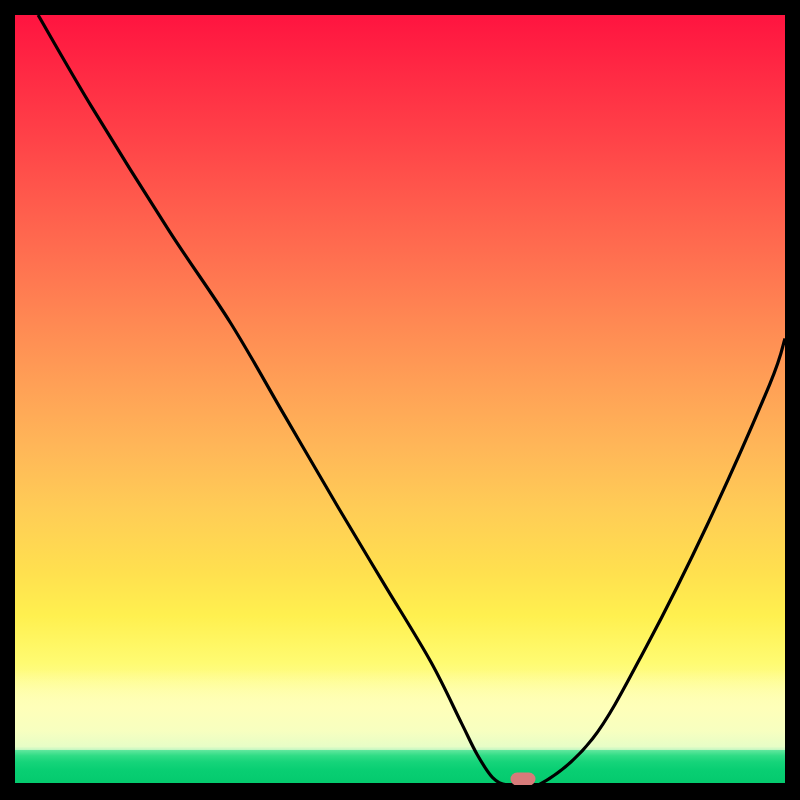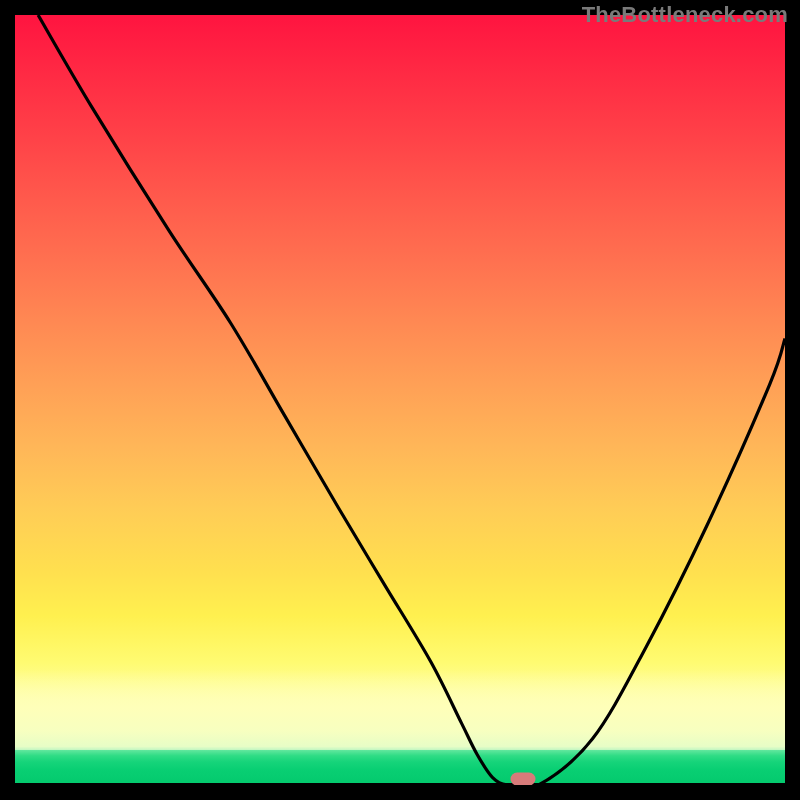--- a/index.html
+++ b/index.html
@@ -91,21 +91,20 @@
     border-radius: 7px;
     background: #d77b7a;
     z-index: 20;
     transform: translate(-50%, -50%);
   }
 </style>
 </head>
 <body>
 
 <div class="frame">
-  <div class="watermark">TheBottleneck.com</div>
 
   <div class="plot-area">
     <div class="gradient"></div>
     <svg class="curve" viewBox="0 0 100 100" preserveAspectRatio="none">
       <path id="curve-path" d="M 3 0 C 4.166666666666667 2, 7.166666666666666 7.333333333333333, 10 12 C 12.833333333333334 16.666666666666668, 17 23.333333333333332, 20 28 C 23 32.666666666666664, 25.5 36, 28 40 C 30.5 44, 32.666666666666664 48, 35 52 C 37.333333333333336 56, 39.833333333333336 60.333333333333336, 42 64 C 44.166666666666664 67.66666666666667, 46 70.66666666666667, 48 74 C 50 77.33333333333333, 52.333333333333336 81, 54 84 C 55.666666666666664 87, 57 90, 58 92 C 59 94, 59.333333333333336 94.83333333333333, 60 96 C 60.666666666666664 97.16666666666667, 61.333333333333336 98.33333333333333, 62 99 C 62.666666666666664 99.66666666666667, 63 99.83333333333333, 64 100 C 65 100.16666666666667, 66.16666666666667 101, 68 100 C 69.83333333333333 99, 72.66666666666667 97, 75 94 C 77.33333333333333 91, 79.5 86.66666666666667, 82 82 C 84.5 77.33333333333333, 87.33333333333333 71.66666666666667, 90 66 C 92.66666666666667 60.333333333333336, 96.33333333333333 52, 98 48 C 99.66666666666667 44, 99.66666666666667 43, 100 42" fill="none" stroke="#000000" stroke-width="0.42" vector-effect="non-scaling-stroke" style="stroke-width: 3.2px;"></path>
     </svg>
     <div id="marker" class="marker" style="left: 508.2px; top: 763.84px; background: rgb(215, 123, 122);"></div>
   </div>
 </div>
 

